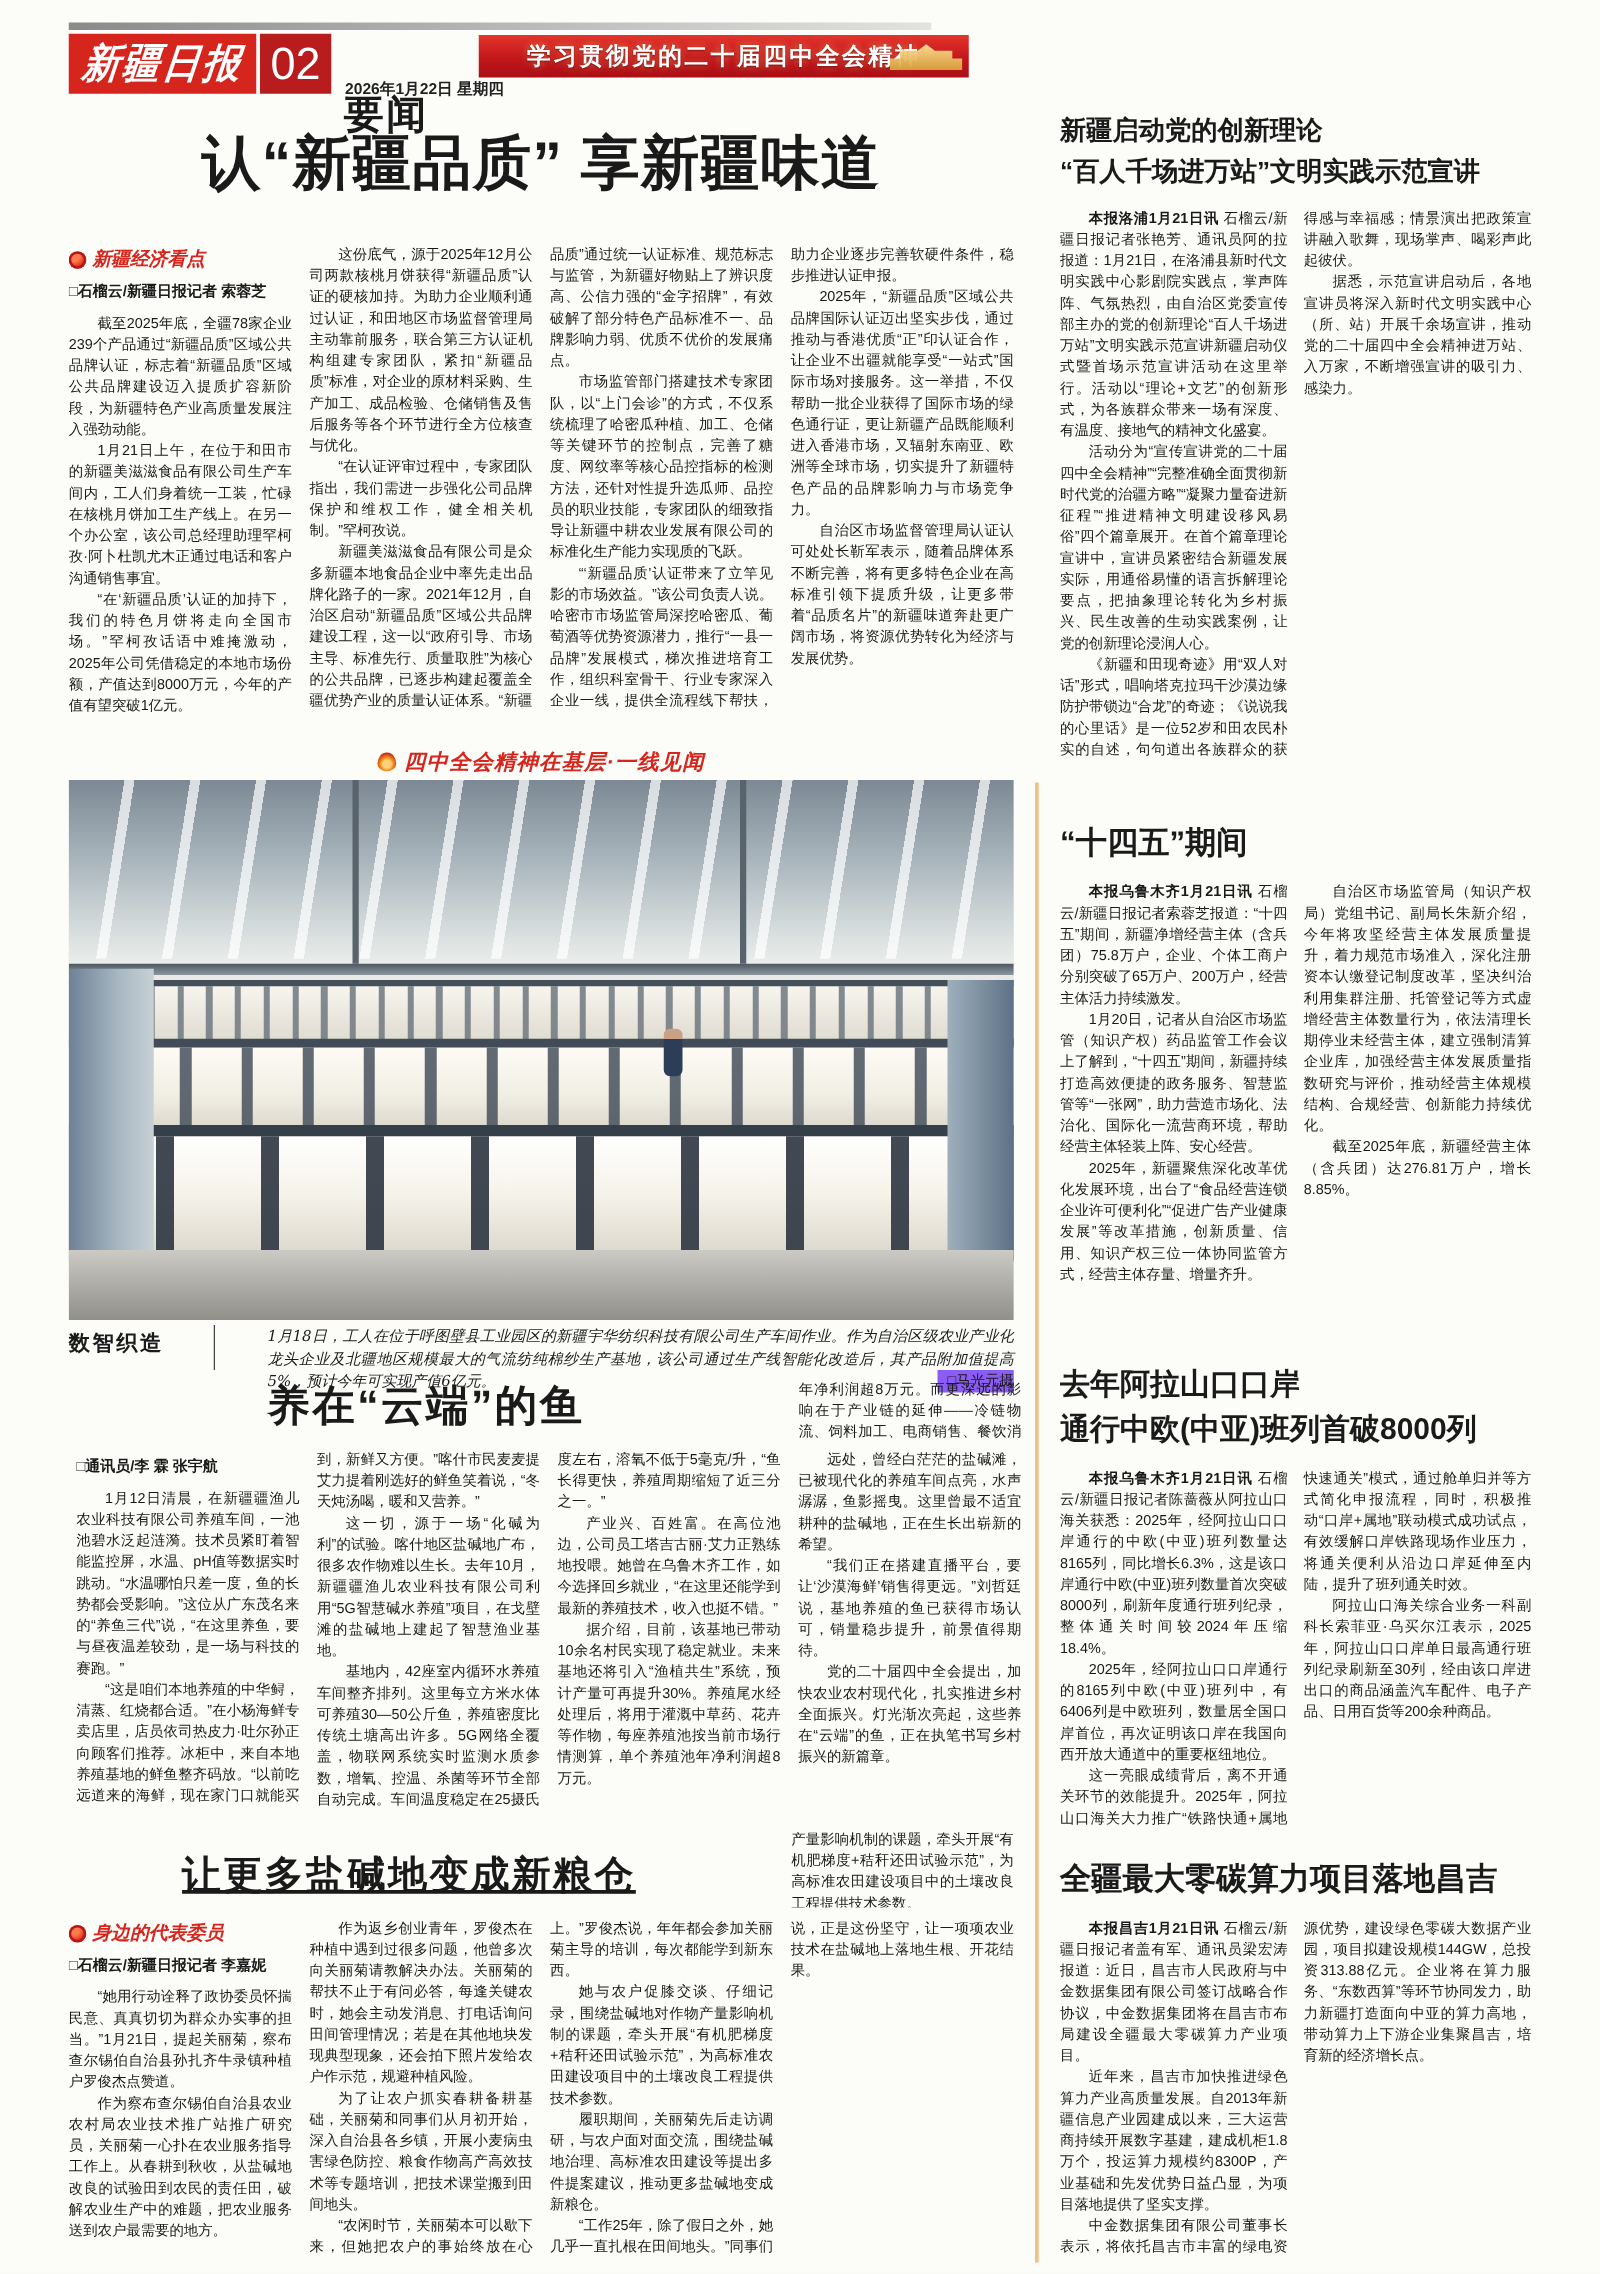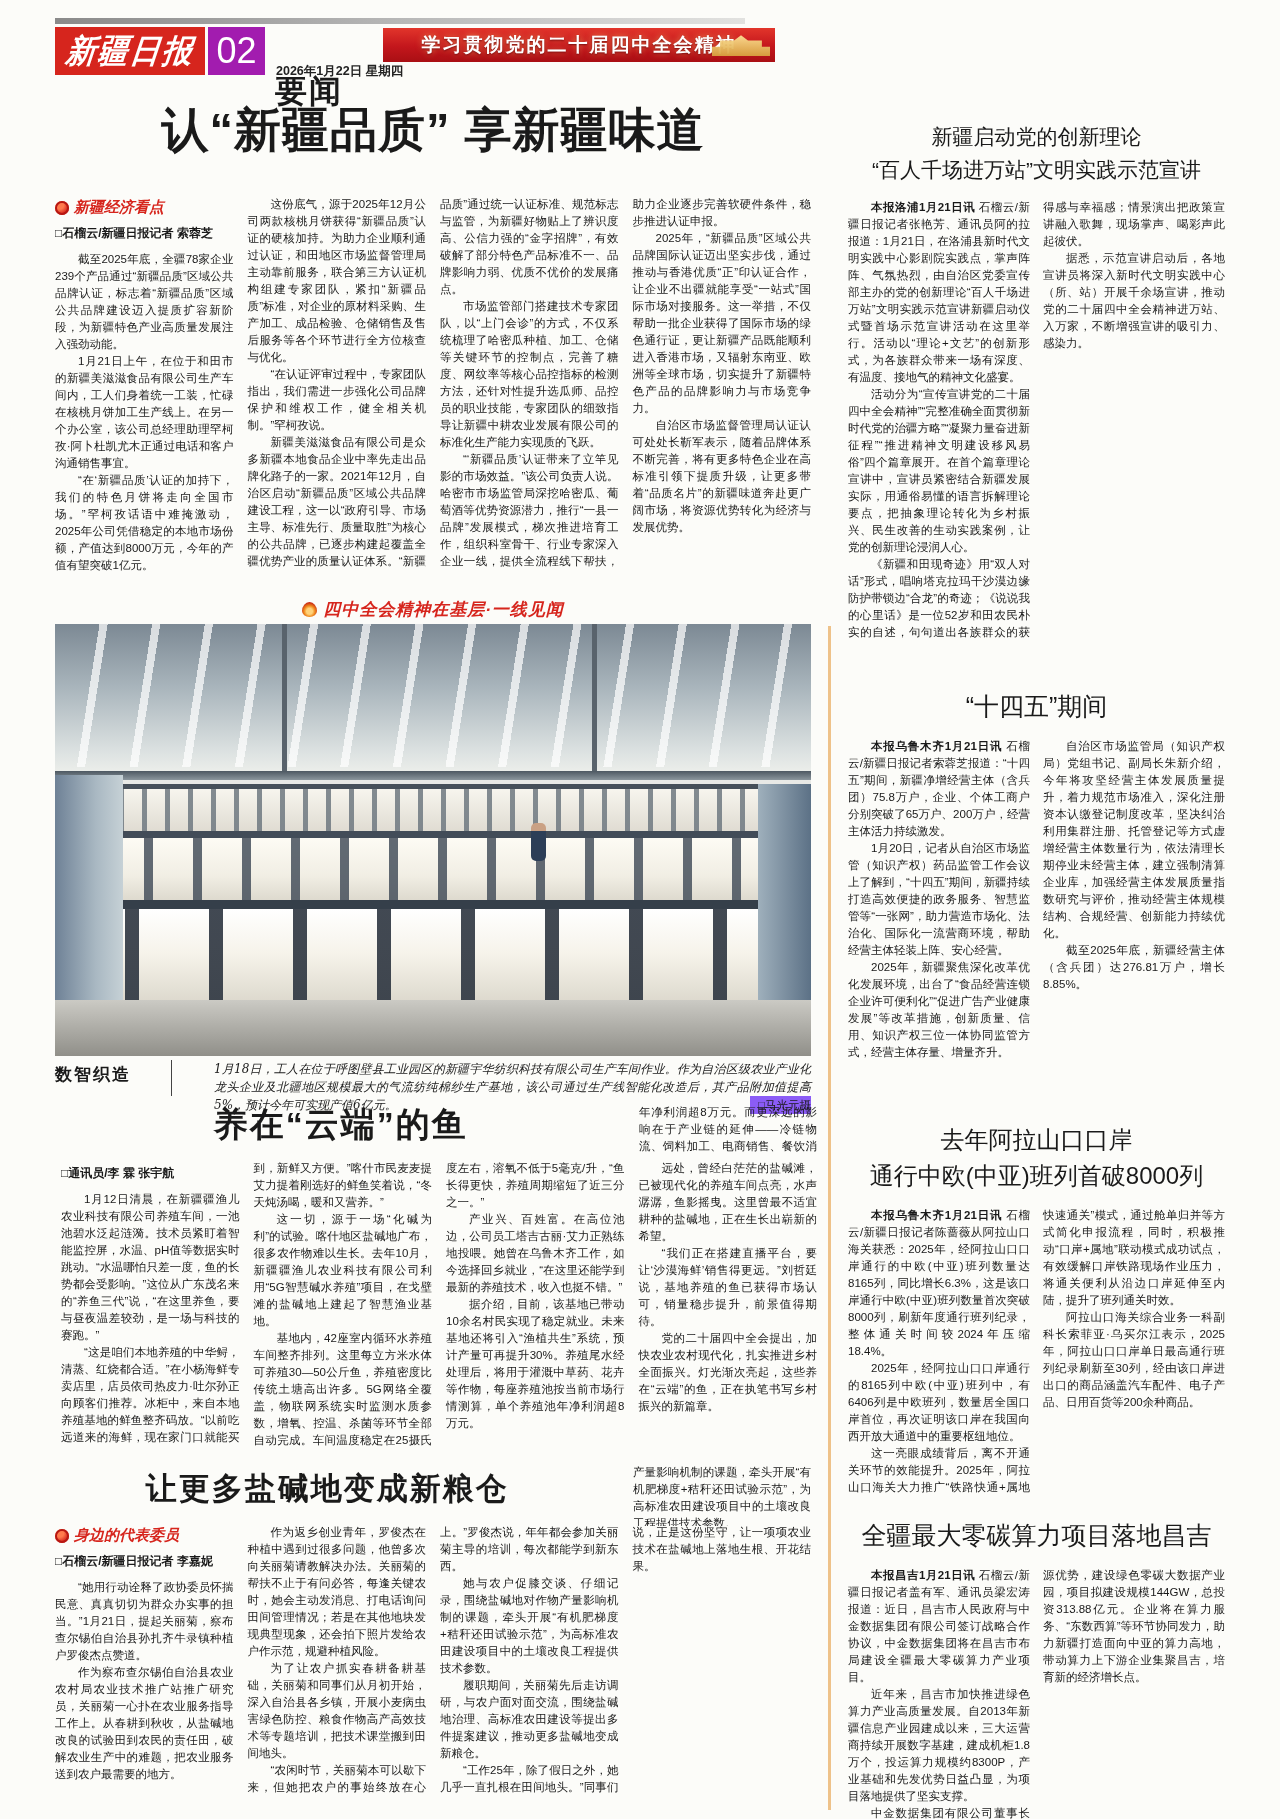--- a/index.html
+++ b/index.html
@@ -6,21 +6,21 @@
   body{background:#e9e9e6;font-family:"Liberation Sans",sans-serif;}
   .page{position:relative;width:1280px;height:1819px;margin:0 auto;background:#fcfcf9;overflow:hidden;color:#1a1a1a;}
 
   
   .grey-rule{position:absolute;left:55px;top:18px;width:690px;height:6px;
     background:linear-gradient(90deg,#8a8a8a,#c9c9c9 70%,#e2e2e0);}
   .logo-box{position:absolute;left:55px;top:27px;width:150px;height:48px;background:#d6251d;
     display:flex;align-items:center;justify-content:center;}
   .logo-text{color:#fff;font-size:30px;font-weight:900;font-style:italic;letter-spacing:2px;
     transform:skewX(-6deg) scaleY(1.08);font-family:"DejaVu Serif",serif;white-space:nowrap;}
-  .pagenum-box{position:absolute;left:208px;top:27px;width:57px;height:48px;background:#a21caf;
+  .pagenum-box{position:absolute;left:208px;top:27px;width:57px;height:48px;background:#b91c1c;
     display:flex;align-items:center;justify-content:center;color:#fff;font-size:36px;font-weight:400;}
   .section-name{position:absolute;left:275px;top:22px;font-size:32px;font-weight:900;letter-spacing:2px;margin-top:48px;}
   .date-line{position:absolute;left:276px;top:63px;font-size:12.5px;font-weight:bold;color:#222;}
   .banner{position:absolute;left:383px;top:28px;width:392px;height:34px;
     background:linear-gradient(180deg,#e2352b 0%,#c3161c 55%,#a90f14 100%);
     display:flex;align-items:center;justify-content:center;}
   .banner-text{color:#fff;font-size:19px;font-weight:900;letter-spacing:2px;
     text-shadow:0 1px 2px #7a0a0e,0 0 6px rgba(255,220,120,.55);white-space:nowrap;}
   .banner-deco{position:absolute;right:5px;top:6px;width:58px;height:22px;opacity:.95;
     background:linear-gradient(180deg,#ffe49a,#d8a23f);
@@ -82,28 +82,28 @@
     font-style:normal;font-family:"Liberation Sans",sans-serif;font-size:11.5px;}
 
   
   .fish{position:absolute;left:61px;top:1102px;width:756px;}
   .fish-title{width:74%;text-align:center;font-size:34px;font-weight:900;letter-spacing:2px;margin:0 0 12px;}
   .fish-side{position:absolute;right:0;top:2px;width:178px;height:48px;overflow:hidden;}
   .fish-body{column-count:4;column-gap:14px;height:302px;column-fill:auto;overflow:hidden;}
 
   
   .saline{position:absolute;left:55px;top:1464px;width:756px;}
-  .saline-title{width:72%;text-align:center;font-size:31px;font-weight:900;letter-spacing:2px;margin:4px 0 14px;}
+  .saline-title{width:72%;text-align:center;font-size:31px;font-weight:900;letter-spacing:2px;margin:15px 0 14px;text-decoration:underline;}
   .saline-side{position:absolute;right:0;top:0;width:178px;height:62px;overflow:hidden;}
   .saline-body{column-count:4;column-gap:14px;height:282px;column-fill:auto;overflow:hidden;}
 
   
   .vrule{position:absolute;left:828px;top:626px;width:3px;height:1184px;background:#eec28a;}
   .rail-art{position:absolute;left:848px;width:377px;}
-  .rail-title{text-align:center;font-weight:400;margin-top:32px;}
+  .rail-title{text-align:left;font-weight:700;}
   .rail-title div{white-space:nowrap;}
   .rt-a1 div{font-size:21px;line-height:33px;}
   .rt-a2 div{font-size:25px;line-height:37px;}
   .rt-a3 div{font-size:24px;line-height:36px;}
   .rt-a4 div{font-size:25px;line-height:38px;}
   .rail-body{column-count:2;column-gap:13px;column-fill:auto;overflow:hidden;margin-top:13px;}
   .a1-body{height:452px;}
   .a2-body{height:330px;}
   .a3-body{height:298px;}
   .a4-body{height:272px;}

